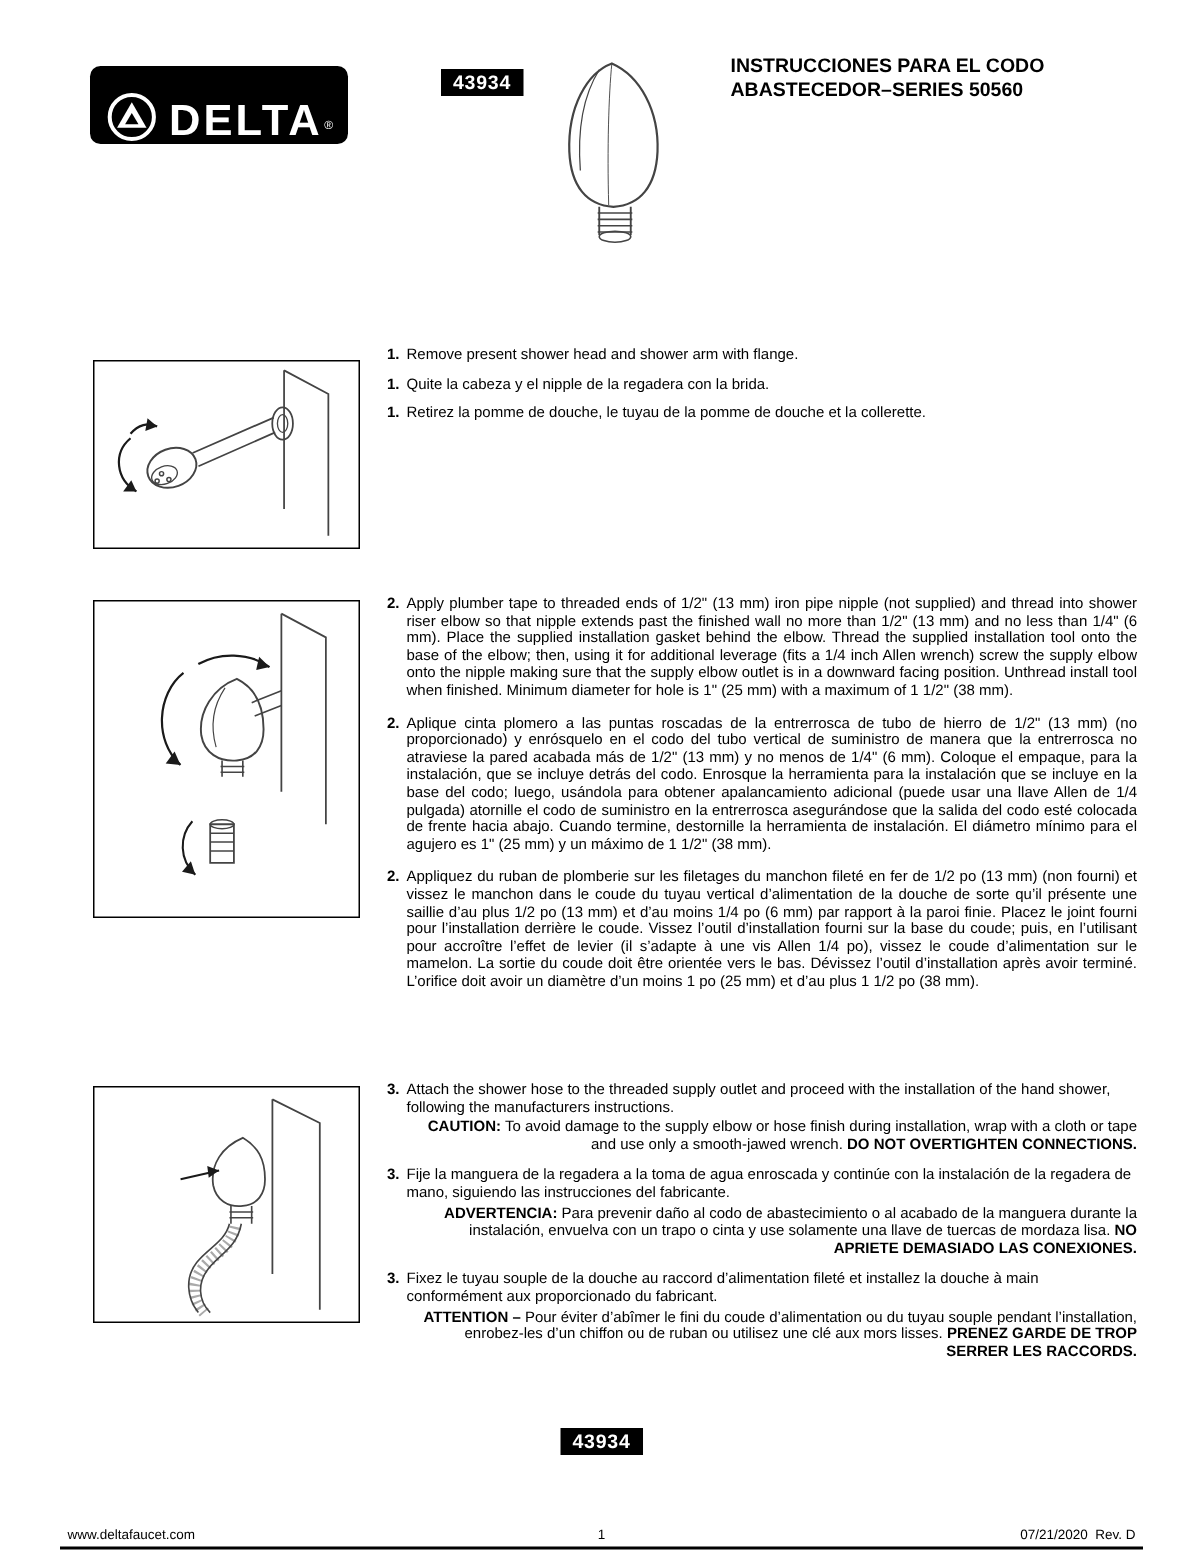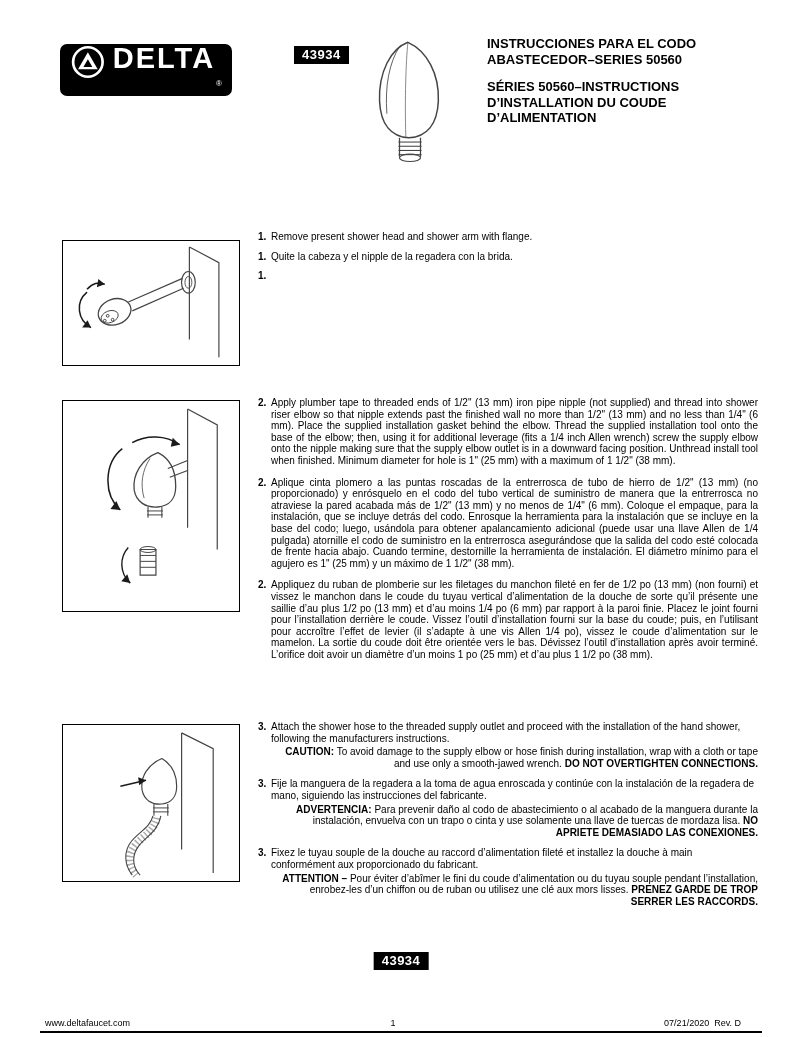--- a/index.html
+++ b/index.html
@@ -5,21 +5,21 @@
   html,body { margin:0; padding:0; background:#fff; }
   body {
     width:802px; height:1037px; position:relative; overflow:hidden;
     font-family:"Liberation Sans", sans-serif; color:#000;
   }
   .page { position:absolute; inset:0; background:#fff; }
 
   
   .logo {
     position:absolute; left:60px; top:44px; width:172px; height:52px;
-    background:#000; border-radius:7px; display:flex; align-items:flex-start;
+    background:#000; border-radius:7px; display:flex; align-items:flex-end;
     padding:0 10px; box-sizing:border-box;
   }
   .logo-text { color:#fff; font-size:29px; font-weight:bold; letter-spacing:2px; margin-left:7px; line-height:1; }
   .logo-reg { color:#fff; font-size:8px; align-self:flex-end; margin:0 0 8px 1px; }
 
   .pn-box {
     position:absolute; background:#000; color:#fff; font-weight:bold;
     font-size:13px; line-height:18px; padding:0 8px; letter-spacing:0.5px;
   }
   .pn-top { left:294px; top:46px; }
@@ -43,21 +43,21 @@
   #step2-text { top:397px; }
   #step3-text { top:721px; }
   .step { position:relative; padding-left:13px; margin:0 0 8px 0; }
   .step .num { position:absolute; left:0; font-weight:bold; }
   #step2-text .step { text-align:justify; margin-bottom:10px; }
   #step3-text .step { margin-bottom:2px; }
   .caution { margin:0 0 9px 0; padding-left:17px;text-align:right; }
   .caution b { font-weight:bold; }
 
   
-  .footer { position:absolute; left:0; right:16px; top:1018px; height:12px; font-size:9px; }
+  .footer { position:absolute; left:0; right:0; top:1018px; height:12px; font-size:9px; }
   .f-left { position:absolute; left:45px; }
   .f-center { position:absolute; left:50%; transform:translateX(-50%); }
   .f-right { position:absolute; right:45px;text-align:right; }
   .bottom-rule { position:absolute; left:40px; right:40px; top:1031px; height:2px; background:#000; }
 
   svg .ln { fill:none; stroke:#444; }
   svg .ar { fill:none; stroke:#1a1a1a; }
   svg .ah { fill:#1a1a1a; stroke:none; }
 </style>
 </head>
@@ -87,23 +87,20 @@
       <line class="ln" x1="29" y1="105" x2="51" y2="105"></line>
       <line class="ln" x1="29" y1="109" x2="51" y2="109"></line>
       <line class="ln" x1="29" y1="113" x2="51" y2="113"></line>
       <ellipse class="ln" cx="40" cy="116" rx="10" ry="3.5"></ellipse>
     </svg>
   </div>
 
   <div class="titles">
     <div class="title">INSTRUCCIONES PARA EL CODO
 ABASTECEDOR–SERIES 50560</div>
-    <div class="title">SÉRIES 50560–INSTRUCTIONS
-D’INSTALLATION DU COUDE
-D’ALIMENTATION</div>
   </div>
 
   <div class="illus" id="illus1">
     <svg viewBox="0 0 178 126">
       <path class="ln" d="M128 6 L158 22 L158 118" stroke-width="1.2"></path>
       <path class="ln" d="M128 6 L128 100" stroke-width="1.2"></path>
       <ellipse class="ln" cx="127" cy="42" rx="7" ry="11" stroke-width="1.2"></ellipse>
       <ellipse class="ln" cx="127" cy="42" rx="3.5" ry="6" stroke-width="0.9"></ellipse>
       <path class="ln" d="M121 38 L66 62 M122 48 L70 71" stroke-width="1.2"></path>
       <ellipse class="ln" cx="52" cy="72" rx="17" ry="13" stroke-width="1.3" transform="rotate(-20 52 72)"></ellipse>
@@ -113,21 +110,21 @@
       <circle class="ln" cx="42" cy="81" r="1.4"></circle>
       <path class="ar" d="M24 52 C12 62 14 80 28 88" stroke-width="1.5"></path>
       <path class="ah" d="M28 88 l-9 0 l5.5 -7.5 z"></path>
       <path class="ar" d="M42 44 C36 41 29 43 24 49" stroke-width="1.5"></path>
       <path class="ah" d="M42 44 l-8 3 l1.5 -8.5 z"></path>
     </svg>
   </div>
   <div class="textcol" id="step1-text">
     <p class="step"><span class="num">1.</span><span>Remove present shower head and shower arm with flange.</span></p>
     <p class="step"><span class="num">1.</span><span>Quite la cabeza y el nipple de la regadera con la brida.</span></p>
-    <p class="step"><span class="num">1.</span></p>
+    <p class="step"><span class="num">1.</span><span>Retirez la pomme de douche, le tuyau de la pomme de douche et la collerette.</span></p>
   </div>
 
   <div class="illus" id="illus2">
     <svg viewBox="0 0 178 212">
       <path class="ln" d="M126 8 L156 24 L156 150" stroke-width="1.2"></path>
       <path class="ln" d="M126 8 L126 128" stroke-width="1.2"></path>
       <path class="ln" d="M126 60 L106 68 M126 70 L108 77" stroke-width="1.1"></path>
       <path class="ln" d="M96 52 C80 58 70 74 72 90 C74 102 84 108 96 107 C108 106 114 98 114 86 C114 70 108 58 96 52 Z" stroke-width="1.3"></path>
       <path class="ln" d="M88 58 C80 70 78 84 82 98" stroke-width="0.8"></path>
       <path class="ln" d="M86 107 L86 118 M100 107 L100 118" stroke-width="1.1"></path>

